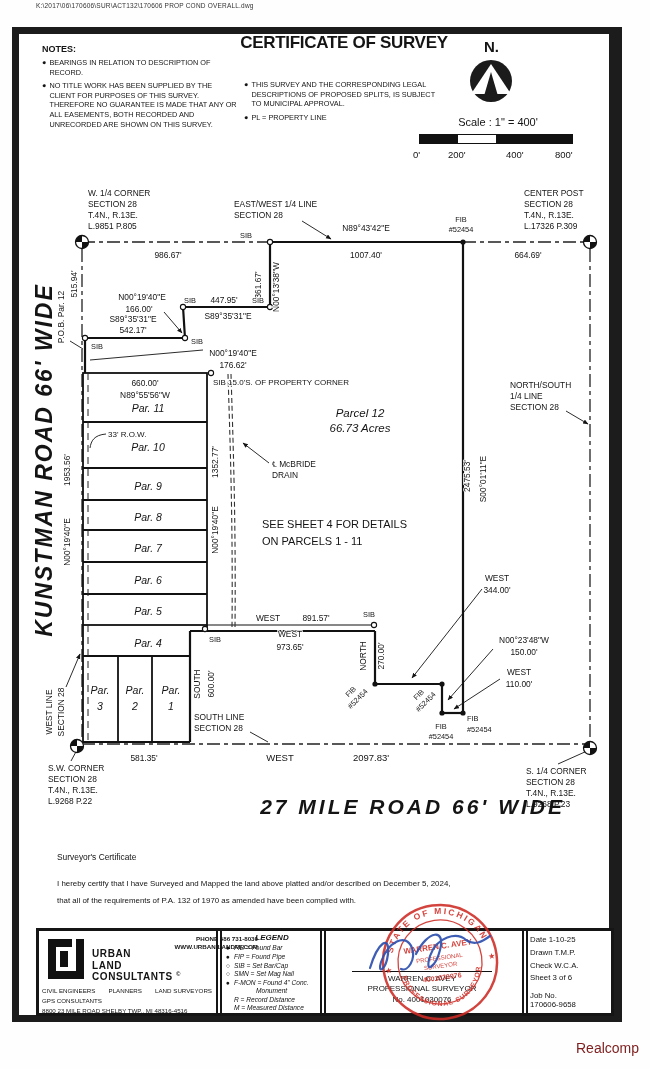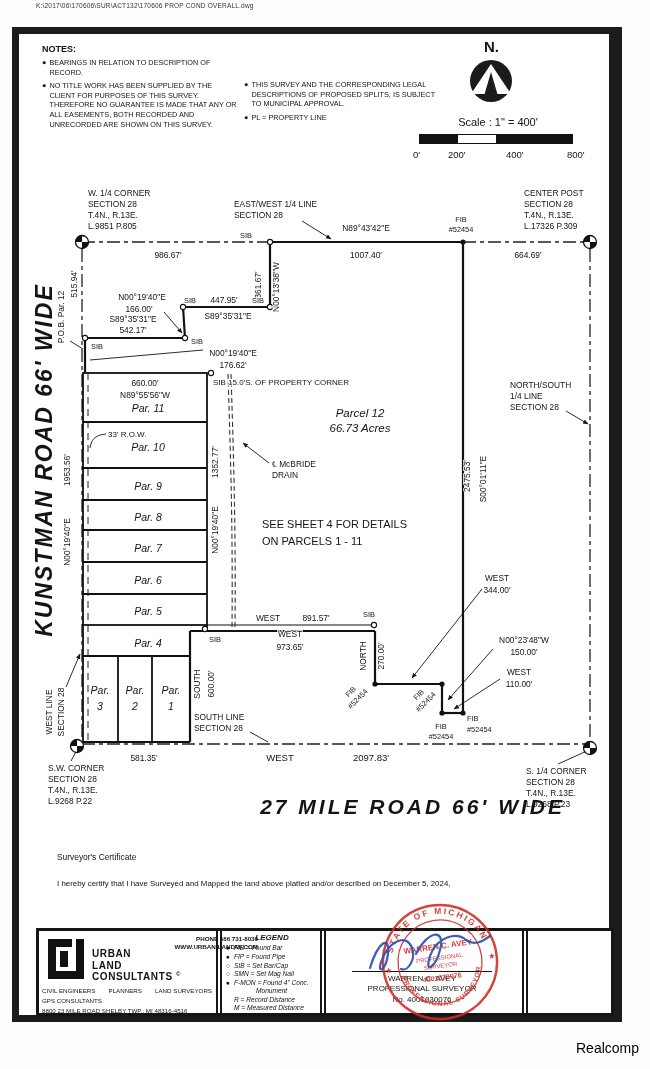--- a/index.html
+++ b/index.html
@@ -53,21 +53,21 @@
   .lrow { display:flex; }
   .lrow .sym { width:8px; }
   .lrow.indent { padding-left:30px; }
   .sig-name { position:absolute; left:352px; top:971px; width:140px; text-align:center;
               border-top:1.5px solid #111; font-size:8px; line-height:1.3; padding-top:2px; }
   .stamp { left:378px; top:900px; opacity:.88; }
   .signature { left:362px; top:926px; }
   .info { left:530px; top:936px; width:80px; font-size:7.8px; line-height:1.0; }
   .info div { margin-bottom:5px; }
   .info .gap { margin-top:10px; margin-bottom:1px; }
-  .watermark { left:576px; top:1040px; font-size:14px; color:#000000; }
+  .watermark { left:576px; top:1040px; font-size:14px; color:#7f1d1d; }
 </style>
 </head>
 <body>
 
 <div class="page">
 
   <div class="abs filepath">K:\2017\06\170606\SUR\ACT132\170606  PROP  COND  OVERALL.dwg</div>
   <div class="abs sheet"></div>
 
   <div class="abs notes">
@@ -76,20 +76,21 @@
       <span class="blt">●</span>
       <span>BEARINGS IN RELATION TO DESCRIPTION OF RECORD.</span>
     </div>
     <div class="note">
       <span class="blt">●</span>
       <span>NO TITLE WORK  HAS  BEEN SUPPLIED BY THE  CLIENT FOR PURPOSES OF  THIS SURVEY.  THEREFORE  NO  GUARANTEE IS MADE THAT ANY OR ALL EASEMENTS, BOTH RECORDED AND UNRECORDED ARE SHOWN ON THIS SURVEY.</span>
     </div>
   </div>
 
   <div class="abs hdr-title">
+    <div>CERTIFICATE OF SURVEY</div>
   </div>
   <div class="abs hdr-bullets">
     <div class="note">
       <span class="blt">●</span>
       <span>THIS SURVEY AND THE CORRESPONDING LEGAL DESCRIPTIONS OF PROPOSED SPLITS, IS SUBJECT TO MUNICIPAL APPROVAL.</span>
     </div>
     <div class="note">
       <span class="blt">●</span>
       <span>PL = PROPERTY LINE</span>
     </div>
@@ -100,21 +101,21 @@
     <circle cx="23" cy="23" r="21" fill="#1b1b1b"></circle>
     <polygon points="23,6 43,36 3,36" fill="#ffffff"></polygon>
     <polygon points="23,14 30,38 16,38" fill="#1b1b1b"></polygon>
   </svg>
 
   <div class="abs scale-label">Scale : 1" = 400'</div>
   <div class="abs scale-bar"></div>
   <span class="abs tick" style="left:413px;">0'</span>
   <span class="abs tick" style="left:448px;">200'</span>
   <span class="abs tick" style="left:506px;">400'</span>
-  <span class="abs tick" style="left:555px;margin-left:12px;">800'</span>
+  <span class="abs tick" style="left:555px;">800'</span>
 
   <svg class="abs survey" width="650" height="1069" viewBox="0 0 650 1069">
     <defs>
       <marker id="arrow" markerWidth="8" markerHeight="8" refX="5.5" refY="2.5" orient="auto">
         <path d="M0,0 L6,2.5 L0,5 Z" fill="#141414"></path>
       </marker>
       <g id="mon">
         <circle r="6.5" fill="#fff" stroke="#111" stroke-width="1.3"></circle>
         <path d="M0,0 L-6.5,0 A6.5,6.5 0 0,1 0,-6.5 Z" fill="#111"></path>
         <path d="M0,0 L6.5,0 A6.5,6.5 0 0,1 0,6.5 Z" fill="#111"></path>
@@ -348,20 +349,21 @@
       <text class="d" x="526" y="785">SECTION 28</text>
       <text class="d" x="526" y="796">T.4N., R.13E.</text>
       <text class="d" x="526" y="807">L.9268 P.23</text>
     </g>
   </svg>
 
   <div class="abs road27">27 MILE ROAD 66' WIDE</div>
 
   <div class="abs cert-head">Surveyor's Certificate</div>
   <div class="abs cert-line1">I hereby certify that I have Surveyed and Mapped the land above platted and/or described on December 5, 2024,</div>
+  <div class="abs cert-line2">that all of the requirements of P.A. 132 of 1970 as amended have been complied with.</div>
 
   <div class="abs tb"></div>
   <div class="abs vline" style="left:216px"></div>
   <div class="abs vline" style="left:220px"></div>
   <div class="abs vline" style="left:320px"></div>
   <div class="abs vline" style="left:324px"></div>
   <div class="abs vline" style="left:522px"></div>
   <div class="abs vline" style="left:526px"></div>
 
   <div class="abs company">
@@ -450,15 +452,23 @@
       <text x="62" y="80" text-anchor="middle" style="font-size:7px; font-weight:bold">4001030076</text>
       <text x="10" y="66" text-anchor="middle" style="font-size:8px">★</text>
       <text x="114" y="66" text-anchor="middle" style="font-size:8px">★</text>
     </g>
   </svg>
 
   <svg class="abs signature" width="140" height="52" viewBox="0 0 140 52">
     <path d="M8,42 C16,16 28,8 26,28 C24,44 15,49 19,36 C26,16 44,6 50,22 C54,33 46,46 39,43 M54,28 C66,4 84,2 78,24 C74,40 62,50 68,30 C75,10 95,6 104,14 C112,20 120,16 128,10" fill="none" stroke="#2e4fae" stroke-width="2.2" stroke-linecap="round" opacity=".92"></path>
   </svg>
 
+  <div class="abs info">
+    <div>Date 1-10-25</div>
+    <div>Drawn T.M.P.</div>
+    <div>Check W.C.A.</div>
+    <div>Sheet   3 of 6</div>
+    <div class="gap">Job No.</div>
+    <div>170606-9658</div>
+  </div>
 
   <div class="abs watermark">Realcomp</div>
 </div>
 
 </body></html>

